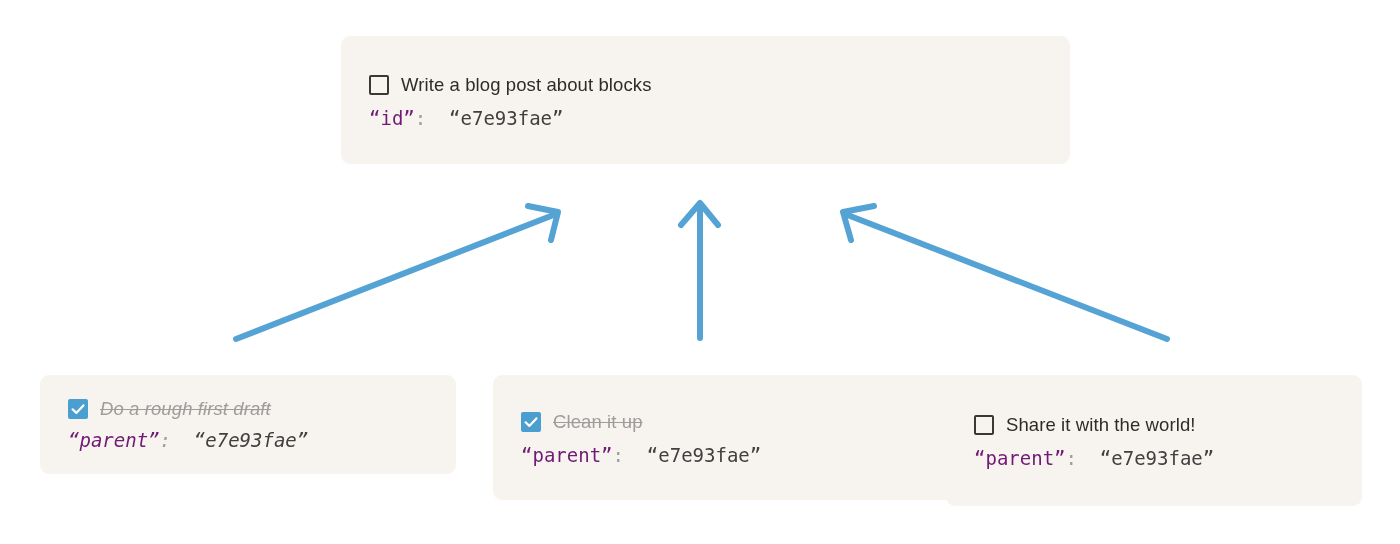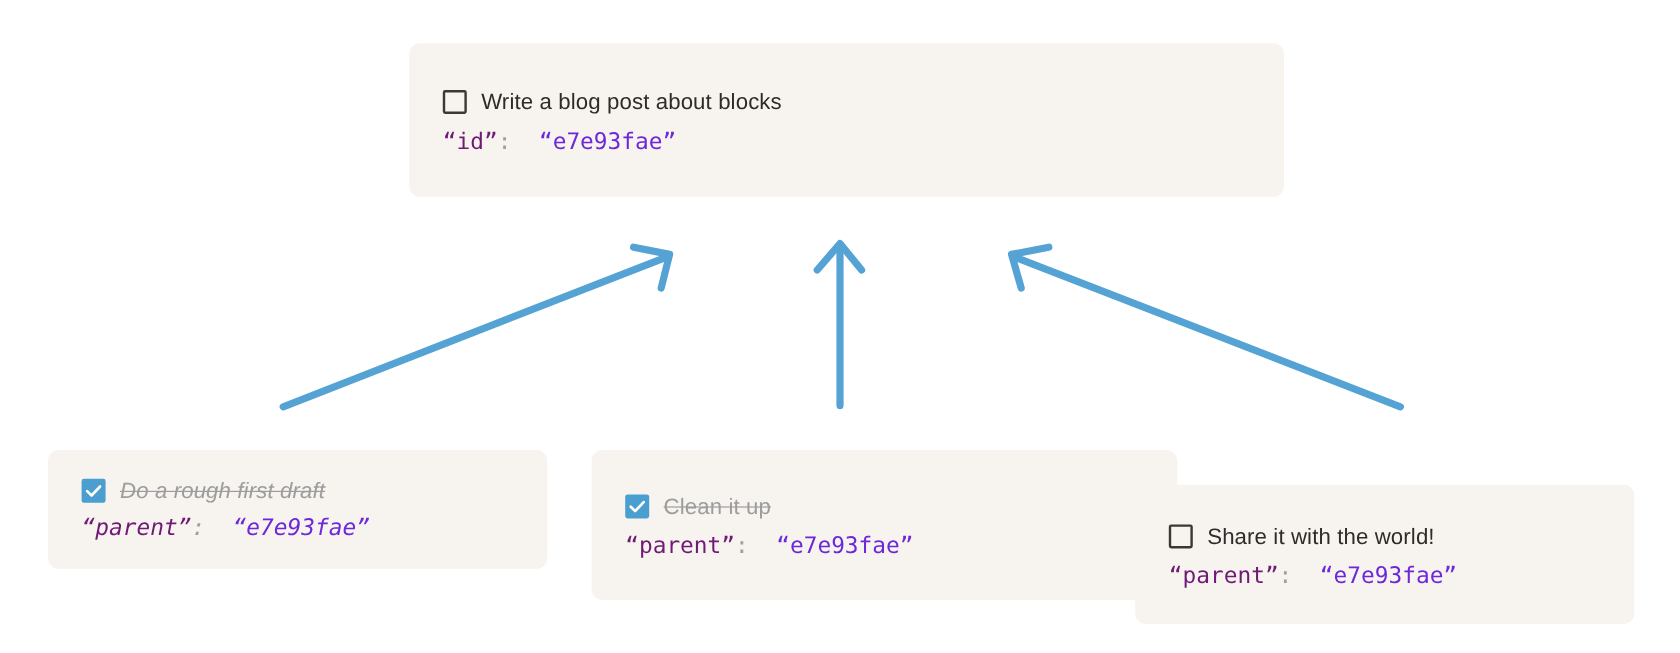--- a/index.html
+++ b/index.html
@@ -53,22 +53,21 @@
   .card-child-2 {
     left: 493px;
     top: 375px;
     width: 488px;
     height: 125px;
   }
   .card-child-3 {
     left: 946px;
     top: 375px;
     width: 416px;
-    height: 116px;
-    margin-top: 29px;
+    height: 131px;
   }
 
   .todo-row {
     display: flex;
     align-items: center;
     gap: 12px;
     height: 26px;
     margin-bottom: 9px;
   }
 
@@ -113,21 +112,21 @@
     letter-spacing: 0px;
     line-height: 1.25;
   }
   .json-key {
     color: #701a75;
   }
   .json-colon {
     color: #a0a0a0;
   }
   .json-value {
-    color: #6d28d9;
+    color: #404040;
   }
 </style>
 </head>
 <body>
 
 <svg class="arrows-layer" viewBox="0 0 1400 544" width="1400" height="544" xmlns="http://www.w3.org/2000/svg">
   <g fill="none" stroke="#54a3d4" stroke-width="6" stroke-linecap="round" stroke-linejoin="round">
 
     <g>
       <path d="M 236 339 L 556 214"></path>

